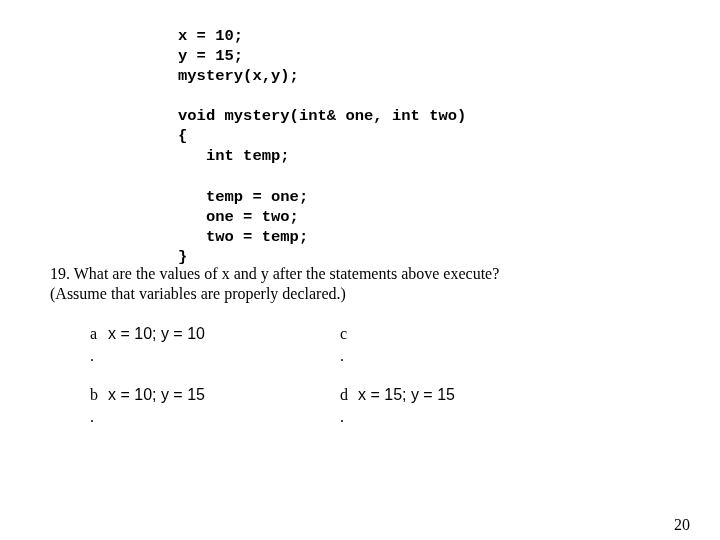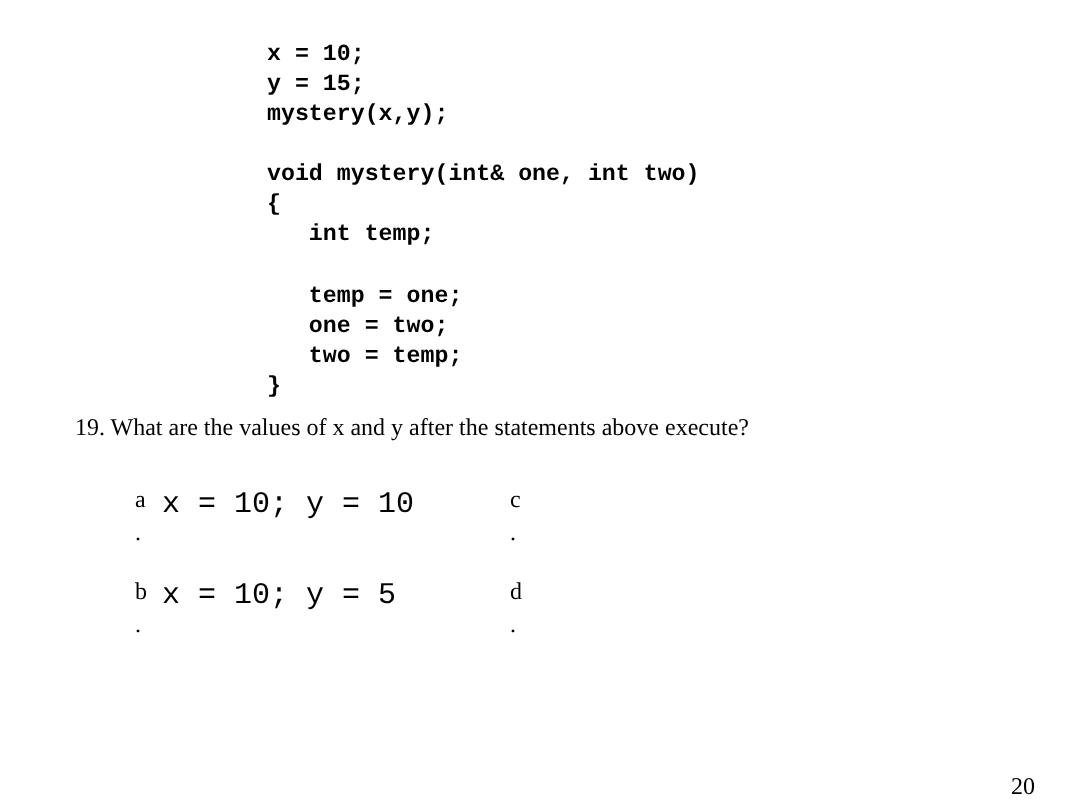--- a/index.html
+++ b/index.html
@@ -24,21 +24,21 @@
     font-family: "Courier New", Courier, monospace;
     font-size: 15.5px;
     line-height: 1.3;
     white-space: pre;
     font-weight: bold;
     color: #000;
   }
   .question {
     position: absolute;
     left: 50px;
-    top: 276px;
+    top: 264px;
     font-size: 16px;
     line-height: 1.25;
     width: 560px;
   }
   .options {
     position: absolute;
     left: 90px;
     top: 325px;
     font-size: 16px;
   }
@@ -60,22 +60,22 @@
     line-height: 1.1;
   }
   .opt-label .letter {
     display: block;
   }
   .opt-label .dot {
     display: block;
     margin-top: 4px;
   }
   .opt-text {
-    font-family: Liberation Mono, monospace;
-    font-size: 20px;
+    font-family: Liberation Sans, sans-serif;
+    font-size: 16px;
     padding-top: 0px;
   }
   .page-number {
     position: absolute;
     right: 30px;
     bottom: 6px;
     font-size: 16px;
   }
 </style>
 </head>
@@ -91,20 +91,21 @@
 {
    int temp;
 
    temp = one;
    one = two;
    two = temp;
 }</pre>
 
   <div class="question">
     <span>19. What are the values of  x and y after the statements above execute?</span><br>
+    <span>(Assume that variables are properly declared.)</span>
   </div>
 
   <div class="options">
     <div class="opt-row">
       <div class="opt-cell">
         <div class="opt-label">
           <span class="letter">a</span>
           <span class="dot">.</span>
         </div>
         <div class="opt-text">x = 10; y = 10</div>
@@ -115,25 +116,26 @@
           <span class="dot">.</span>
         </div>
       </div>
     </div>
     <div class="opt-row">
       <div class="opt-cell">
         <div class="opt-label">
           <span class="letter">b</span>
           <span class="dot">.</span>
         </div>
-        <div class="opt-text">x = 10; y = 5</div>
+        <div class="opt-text">x = 10; y = 15</div>
       </div>
       <div class="opt-cell">
         <div class="opt-label">
           <span class="letter">d</span>
           <span class="dot">.</span>
         </div>
+        <div class="opt-text">x = 15; y = 15</div>
       </div>
     </div>
   </div>
 
   <div class="page-number">20</div>
 </div>
 
 </body></html>

